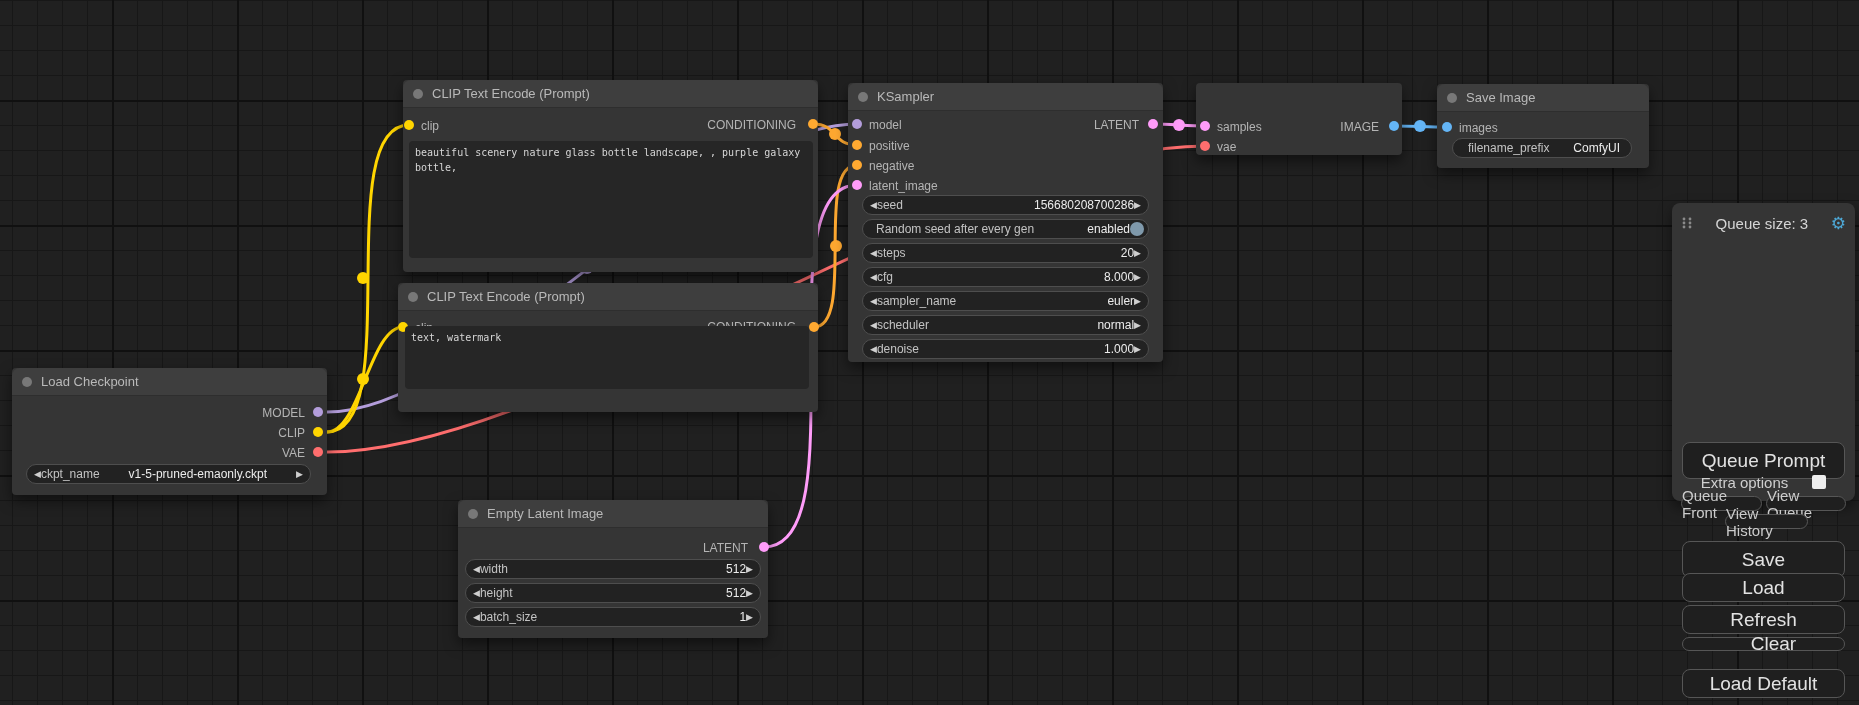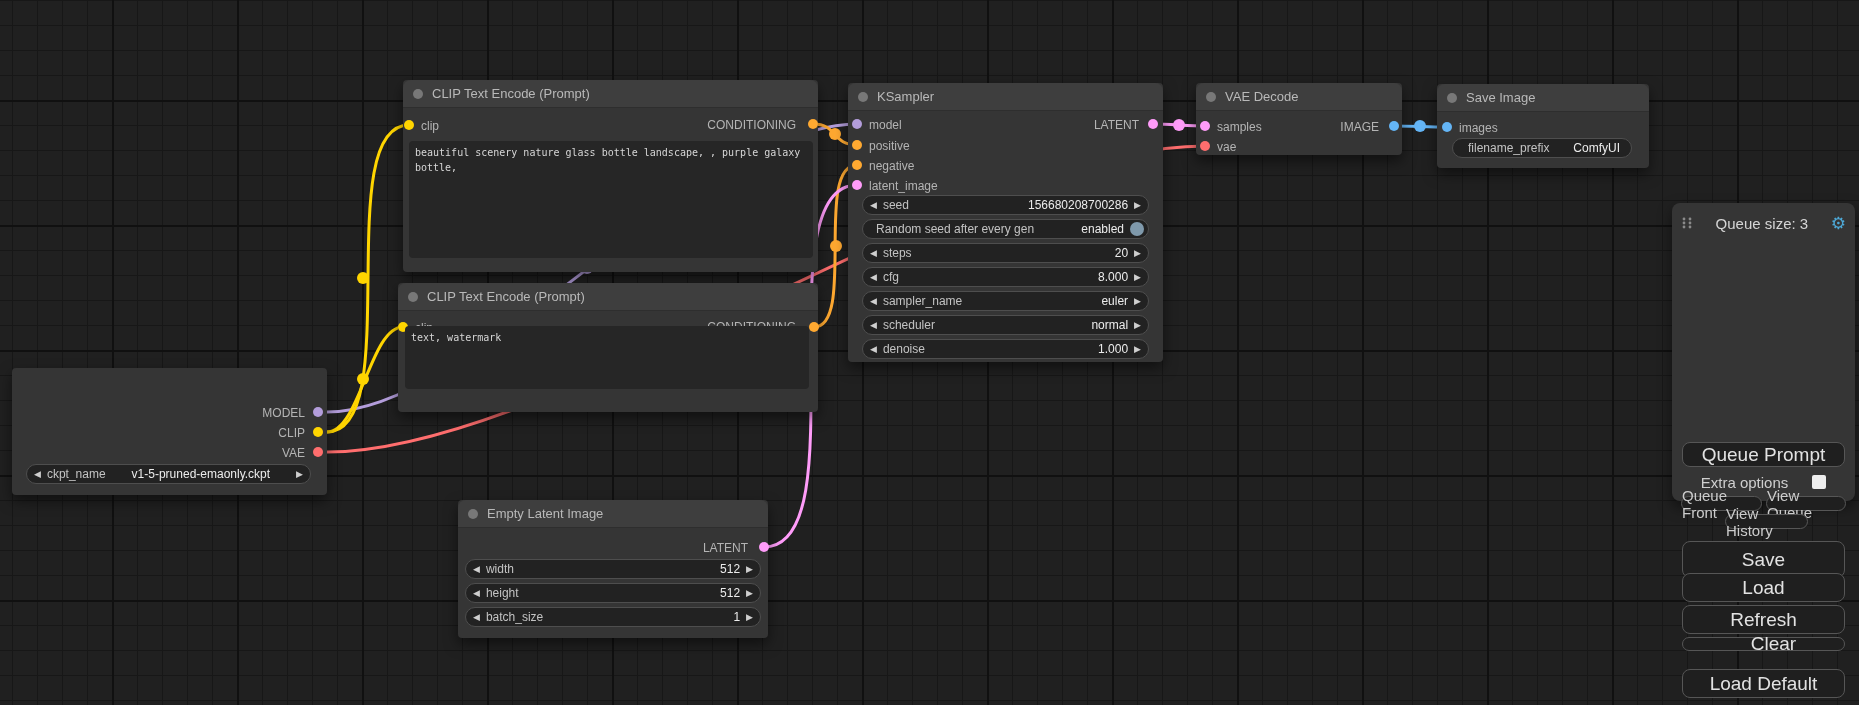--- a/index.html
+++ b/index.html
@@ -19,21 +19,21 @@
     box-shadow:0 6px 14px rgba(0,0,0,.5); }
   .node-title { height:28px; background:#3e3e3e; border-radius:8px 8px 0 0;
     display:flex; align-items:center; padding:0 10px; gap:9px;
     color:#b9b9b9; font-size:13px; border-bottom:1px solid #2e2e2e; }
   .title-dot { width:10px; height:10px; border-radius:50%; background:#787878; flex:0 0 auto; }
   .slot-dot { position:absolute; width:10px; height:10px; border-radius:50%; }
   .in-label { position:absolute; color:#b4b4b4; font-size:12px; }
   .out-label { position:absolute; color:#b4b4b4; font-size:12px; text-align:right; }
   .widget { position:absolute; height:20px; background:#222222;
     border:1px solid #4e4e4e; border-radius:10px; display:flex; align-items:center;
-    padding:0 7px; gap:6px; color:#c3c3c3; font-size:12px; white-space:nowrap; }
+    padding:0 7px; gap:0; color:#c3c3c3; font-size:12px; white-space:nowrap; }
   .warrow { color:#cfcfcf; font-size:9px; line-height:1; flex:0 0 auto; }
   .wvalue { color:#ececec; margin-left:auto; }
   .wvalue-center { color:#ececec; flex:1; text-align:center; }
   .toggle-dot { width:14px; height:14px; border-radius:50%; flex:0 0 auto; margin-right:-3px; }
   .prompt-box { position:absolute; background:#262626; border-radius:4px;
     color:#d6d6d6; font-family:"DejaVu Sans Mono", monospace; font-size:10px;
     line-height:1.5; padding:4px 6px; white-space:pre-wrap; overflow:hidden; }
   
   .qpanel { position:absolute; left:1672px; top:203px; width:183px; height:298px;
     background:#353535; border-radius:8px; box-shadow:0 6px 14px rgba(0,0,0,.5); }
@@ -75,20 +75,24 @@
       <circle cx="761" cy="299" r="6" fill="#FF6E6E"></circle>
       <circle cx="835" cy="134" r="6" fill="#FFA931"></circle>
       <circle cx="836" cy="246" r="6" fill="#FFA931"></circle>
       <circle cx="810" cy="366" r="6" fill="#FF9CF9"></circle>
       <circle cx="1179" cy="125" r="6" fill="#FF9CF9"></circle>
       <circle cx="1420" cy="126" r="6" fill="#64B5F6"></circle>
     </g>
   </svg>
 
   <div class="node" style="left:12px;top:368px;width:315px;height:127px;">
+    <div class="node-title">
+      <span class="title-dot"></span>
+      <span>Load Checkpoint</span>
+    </div>
     <span class="out-label" style="right:22px;top:38px;">MODEL</span>
     <span class="slot-dot" style="left: 301px; top: 39px; background: rgb(179, 157, 219);"></span>
     <span class="out-label" style="right:22px;top:58px;">CLIP</span>
     <span class="slot-dot" style="left: 301px; top: 59px; background: rgb(255, 213, 0);"></span>
     <span class="out-label" style="right:22px;top:78px;">VAE</span>
     <span class="slot-dot" style="left: 301px; top: 79px; background: rgb(255, 110, 110);"></span>
     <div class="widget" style="left:14px;top:96px;width:285px;">
       <span class="warrow">◀</span>
       <span>ckpt_name</span>
       <span class="wvalue-center">v1-5-pruned-emaonly.ckpt</span>
@@ -200,24 +204,20 @@
     </div>
     <div class="widget" style="left:7px;top:107px;width:296px;">
       <span class="warrow">◀</span>
       <span>batch_size</span>
       <span class="wvalue">1</span>
       <span class="warrow">▶</span>
     </div>
   </div>
 
   <div class="node" style="left:1196px;top:83px;width:206px;height:72px;">
-    <div class="node-title">
-      <span class="title-dot"></span>
-      <span>VAE Decode</span>
-    </div>
     <span class="slot-dot" style="left: 4px; top: 38px; background: rgb(255, 156, 249);"></span>
     <span class="in-label" style="left:21px;top:37px;">samples</span>
     <span class="slot-dot" style="left: 4px; top: 58px; background: rgb(255, 110, 110);"></span>
     <span class="in-label" style="left:21px;top:57px;">vae</span>
     <span class="out-label" style="right:23px;top:37px;">IMAGE</span>
     <span class="slot-dot" style="left: 193px; top: 38px; background: rgb(100, 181, 246);"></span>
   </div>
 
   <div class="node" style="left:1437px;top:84px;width:212px;height:84px;">
     <div class="node-title">
@@ -240,21 +240,21 @@
             <circle cx="9" cy="3" r="1.4"></circle>
           <circle cx="3" cy="7" r="1.4"></circle>
             <circle cx="9" cy="7" r="1.4"></circle>
           <circle cx="3" cy="11" r="1.4"></circle>
             <circle cx="9" cy="11" r="1.4"></circle>
         </g>
       </svg>
       <span class="qsize">Queue size: 3</span>
       <span class="gear" style="color: rgb(77, 168, 214);">⚙</span>
     </div>
-    <div class="btn btn-big" style="top:239px;height:25px;">Queue Prompt</div>
+    <div class="btn btn-big" style="top:239px;height:37px;">Queue Prompt</div>
     <div class="extra-row">
       <span class="extra-label">Extra options</span>
       <span class="checkbox"></span>
     </div>
     <div class="btn btn-small" style="left:9px;top:293px;width:81px;">Queue Front</div>
     <div class="btn btn-small" style="left:94px;top:293px;width:80px;">View Queue</div>
     <div class="btn btn-small" style="left:53px;top:311px;width:83px;">View History</div>
     <div class="btn btn-big" style="top: 338px; height: 37px;">Save</div>
     <div class="btn btn-big" style="top: 370px; height: 29px;">Load</div>
     <div class="btn btn-big" style="top: 402px; height: 29px;">Refresh</div>

